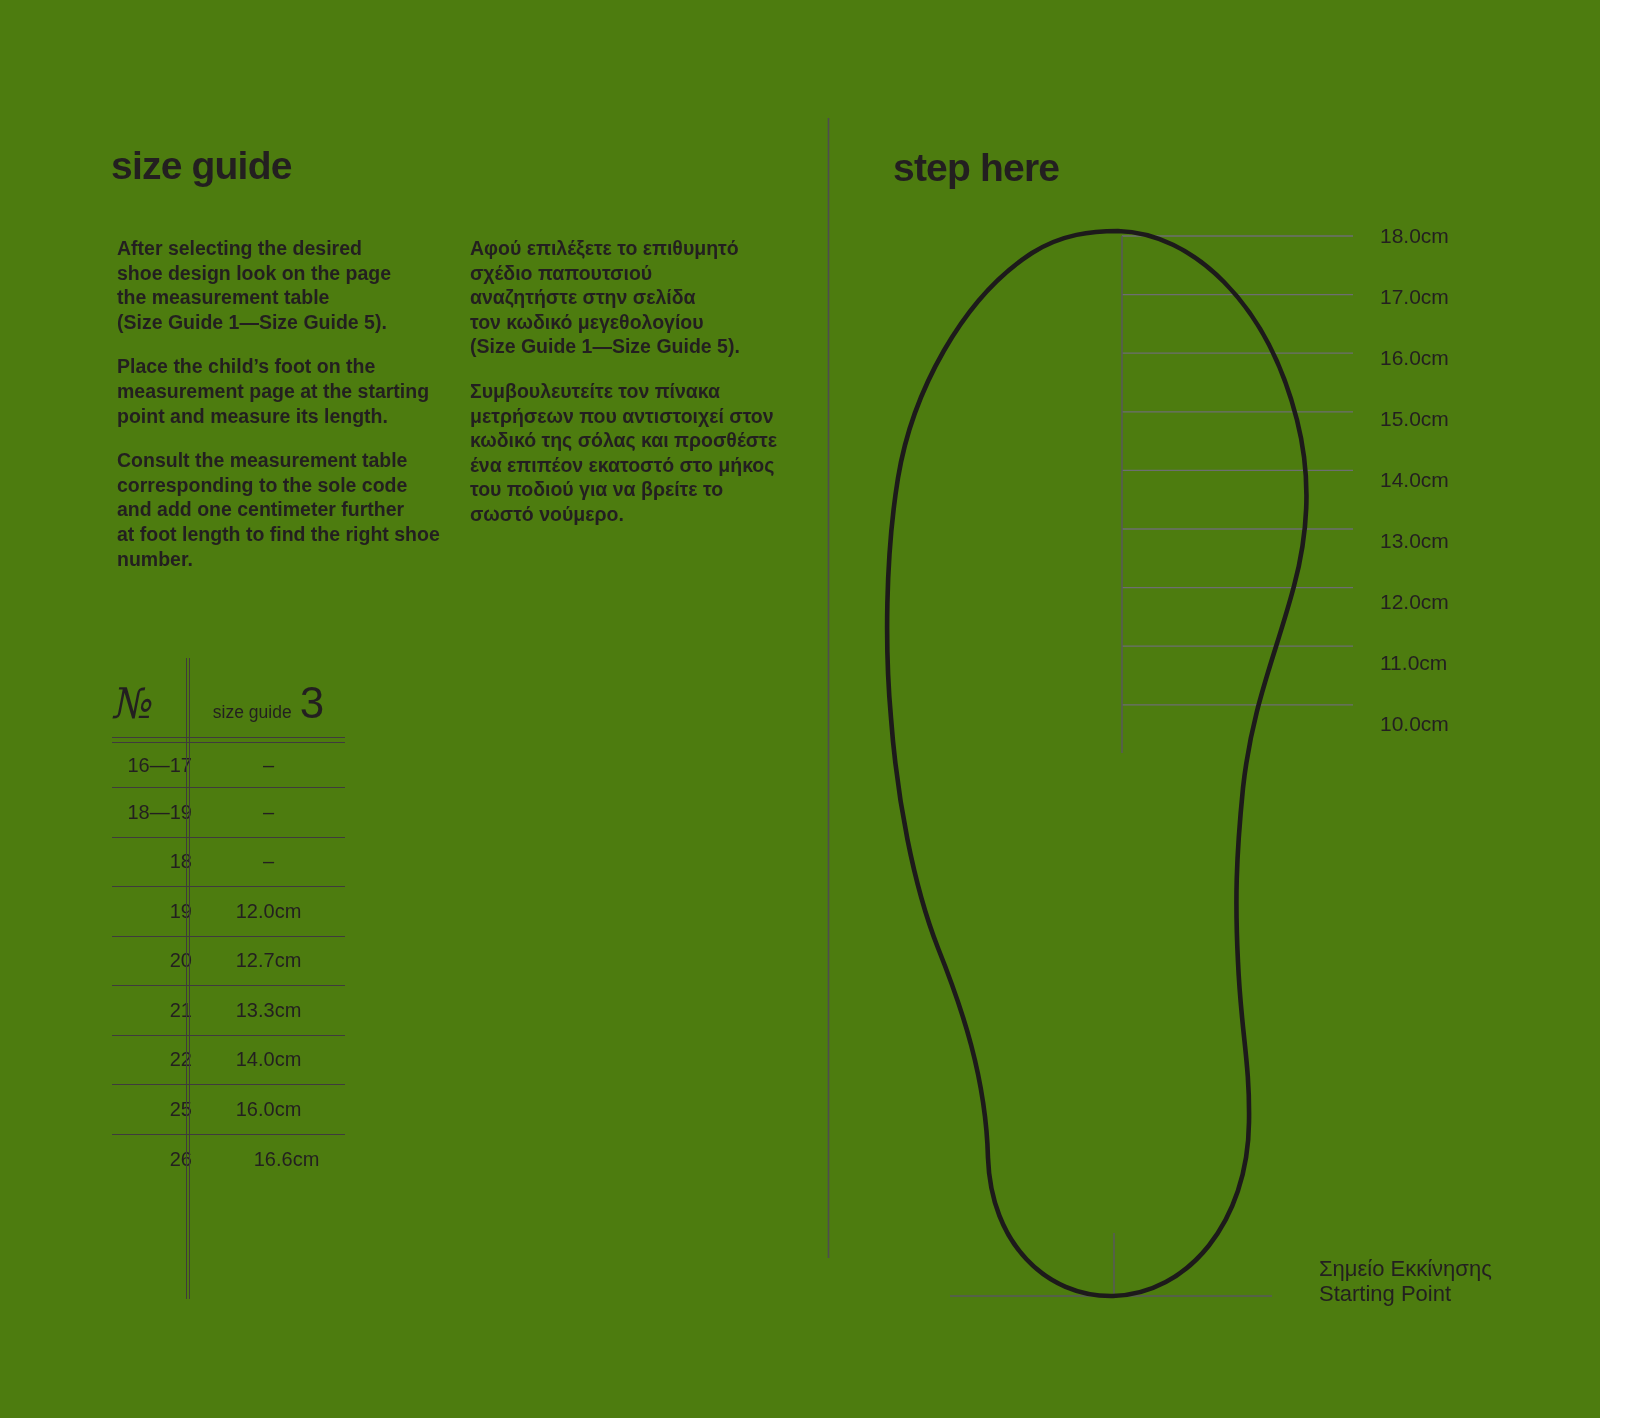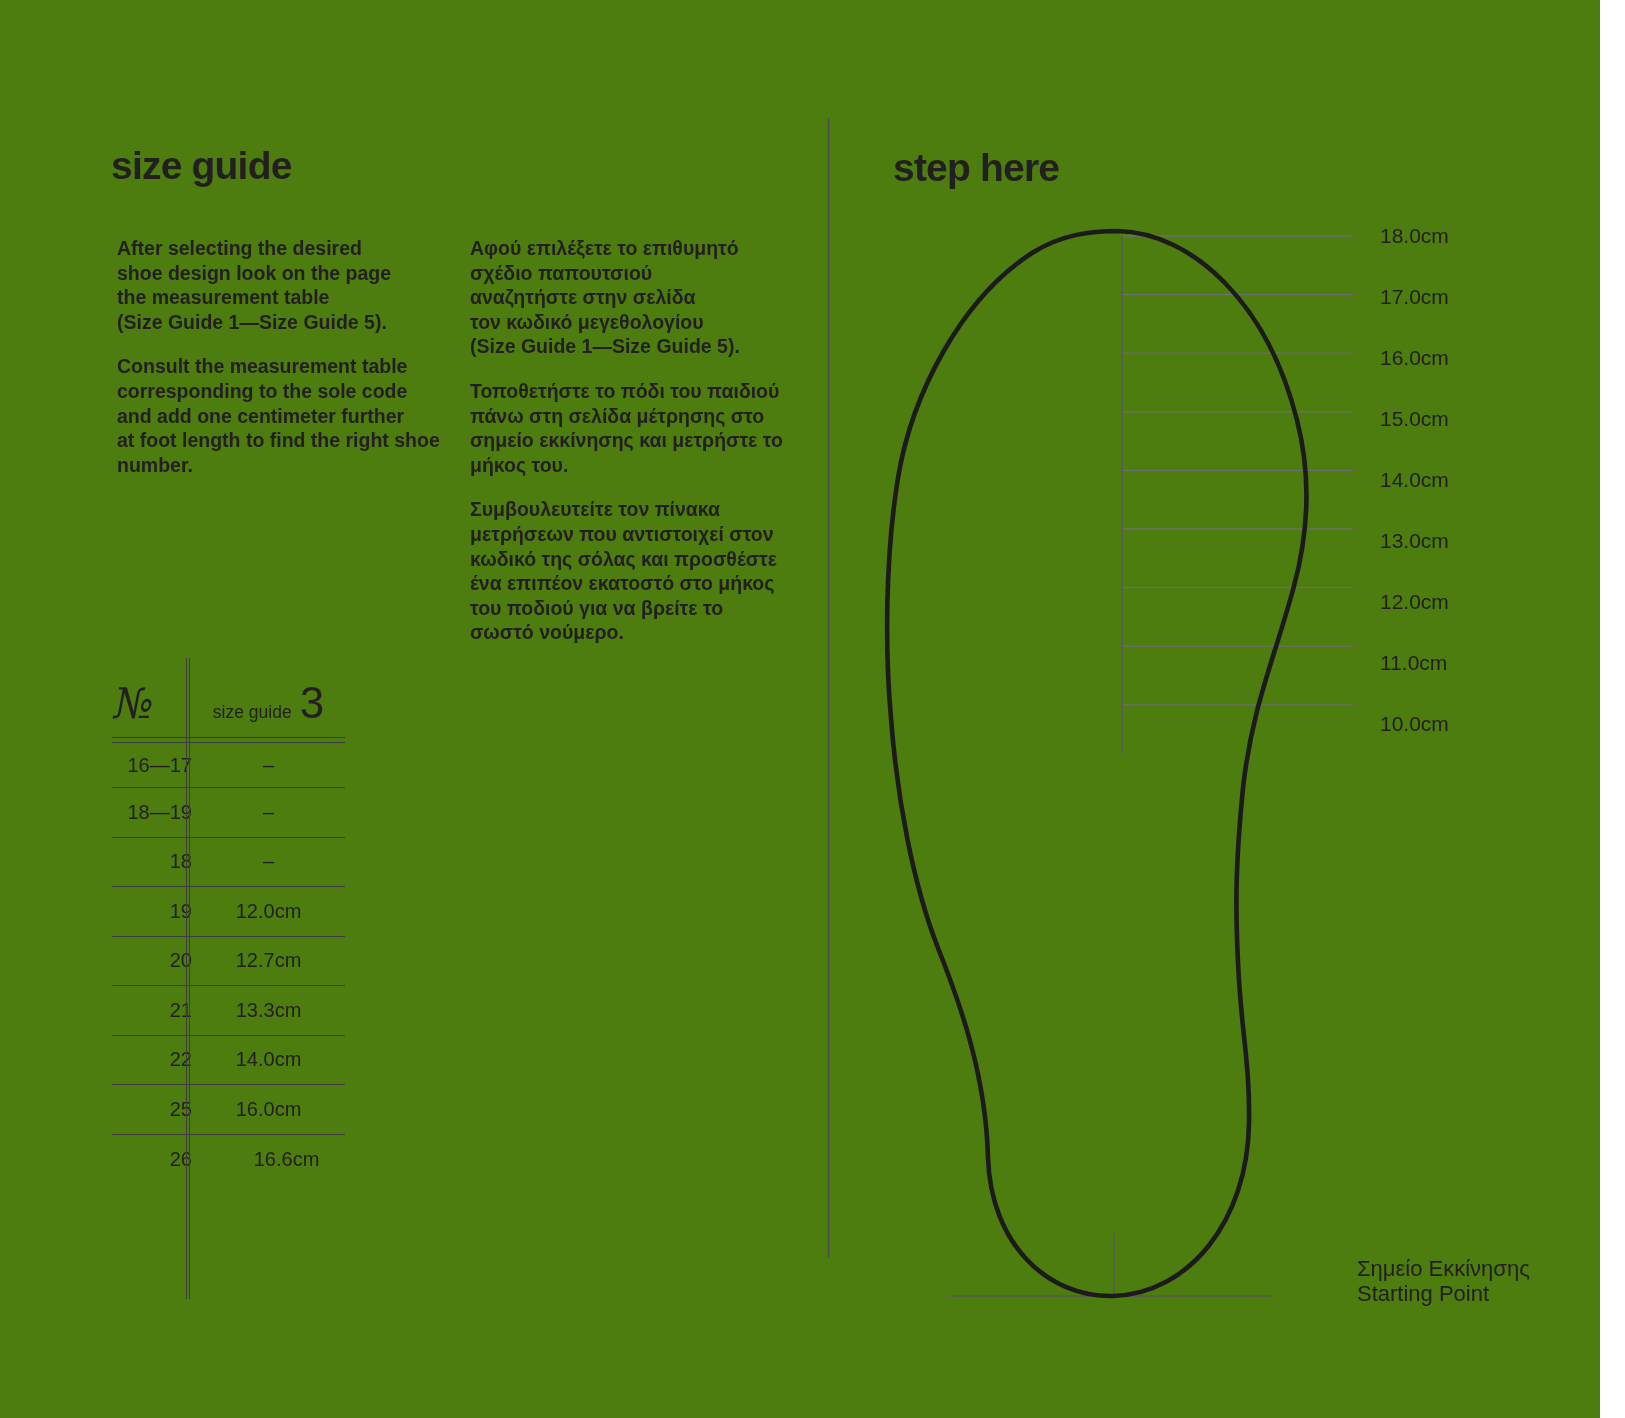--- a/index.html
+++ b/index.html
@@ -59,21 +59,21 @@
 
   
   svg.graphics { position:absolute; left:0; top:0; pointer-events:none; }
   .ruler-labels {
     position:absolute; left:1380px; top:225px;
     display:flex; flex-direction:column; gap:39px;
   }
   .rlabel { height:22px; display:flex; align-items:center; font-size:21px; }
   .start-label {
     position:absolute; left:1319px; top:1256px;
-    font-size:22px; line-height:25px;margin-left:38px;
+    font-size:22px; line-height:25px;
   }
 </style>
 </head>
 <body>
 
 <div class="page">
 
   <svg class="graphics" width="1625" height="1418" viewBox="0 0 1625 1418">
 
     <line x1="828.5" y1="118" x2="828.5" y2="1258" stroke="#4d4d4f" stroke-width="1.6"></line>
@@ -110,37 +110,36 @@
              C 1062 234 1092 231 1118 231 Z"></path>
   </svg>
 
   <h1 class="heading" id="title-left">size guide</h1>
 
   <div class="para-col" id="col-en">
     <p class="para">After selecting the desired
 shoe design look on the page
 the measurement table
 (Size Guide 1—Size Guide 5).</p>
+    <p class="para">Place the child’s foot on the
+measurement page at the starting
+point and measure its length.</p>
     <p class="para">Consult the measurement table
 corresponding to the sole code
 and add one centimeter further
 at foot length to find the right shoe
 number.</p>
   </div>
 
   <div class="para-col" id="col-el">
     <p class="para">Αφού επιλέξετε το επιθυμητό
 σχέδιο παπουτσιού
 αναζητήστε στην σελίδα
 τον κωδικό μεγεθολογίου
 (Size Guide 1—Size Guide 5).</p>
-    <p class="para">Τοποθετήστε το πόδι του παιδιού
-πάνω στη σελίδα μέτρησης στο
-σημείο εκκίνησης και μετρήστε το
-μήκος του.</p>
     <p class="para">Συμβουλευτείτε τον πίνακα
 μετρήσεων που αντιστοιχεί στον
 κωδικό της σόλας και προσθέστε
 ένα επιπέον εκατοστό στο μήκος
 του ποδιού για να βρείτε το
 σωστό νούμερο.</p>
   </div>
 
   <div class="mtable">
     <div class="vline"></div>

